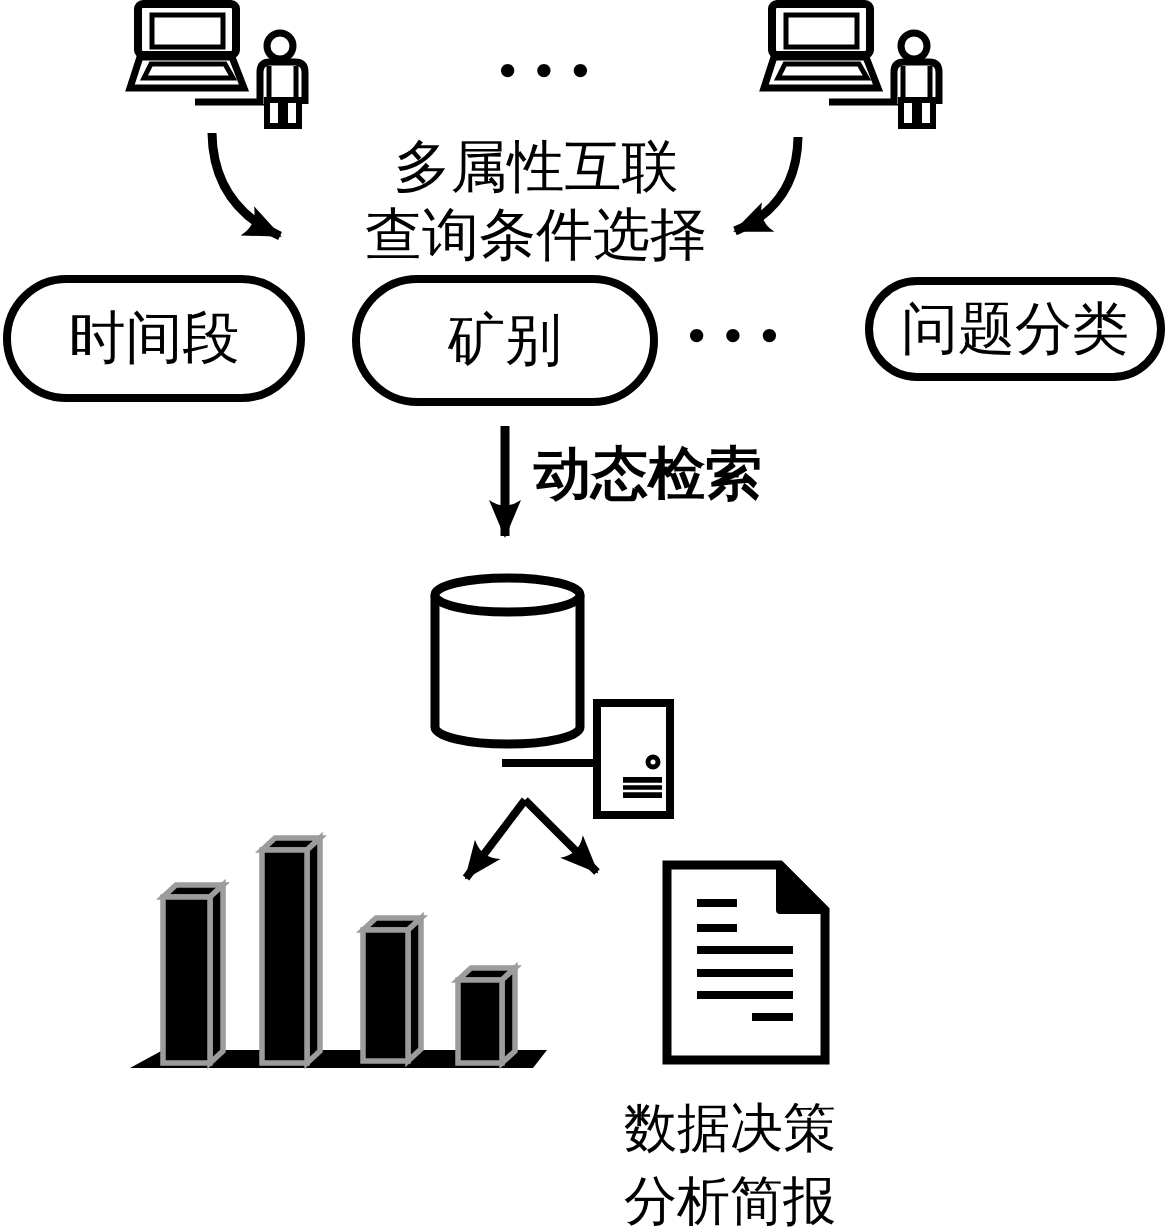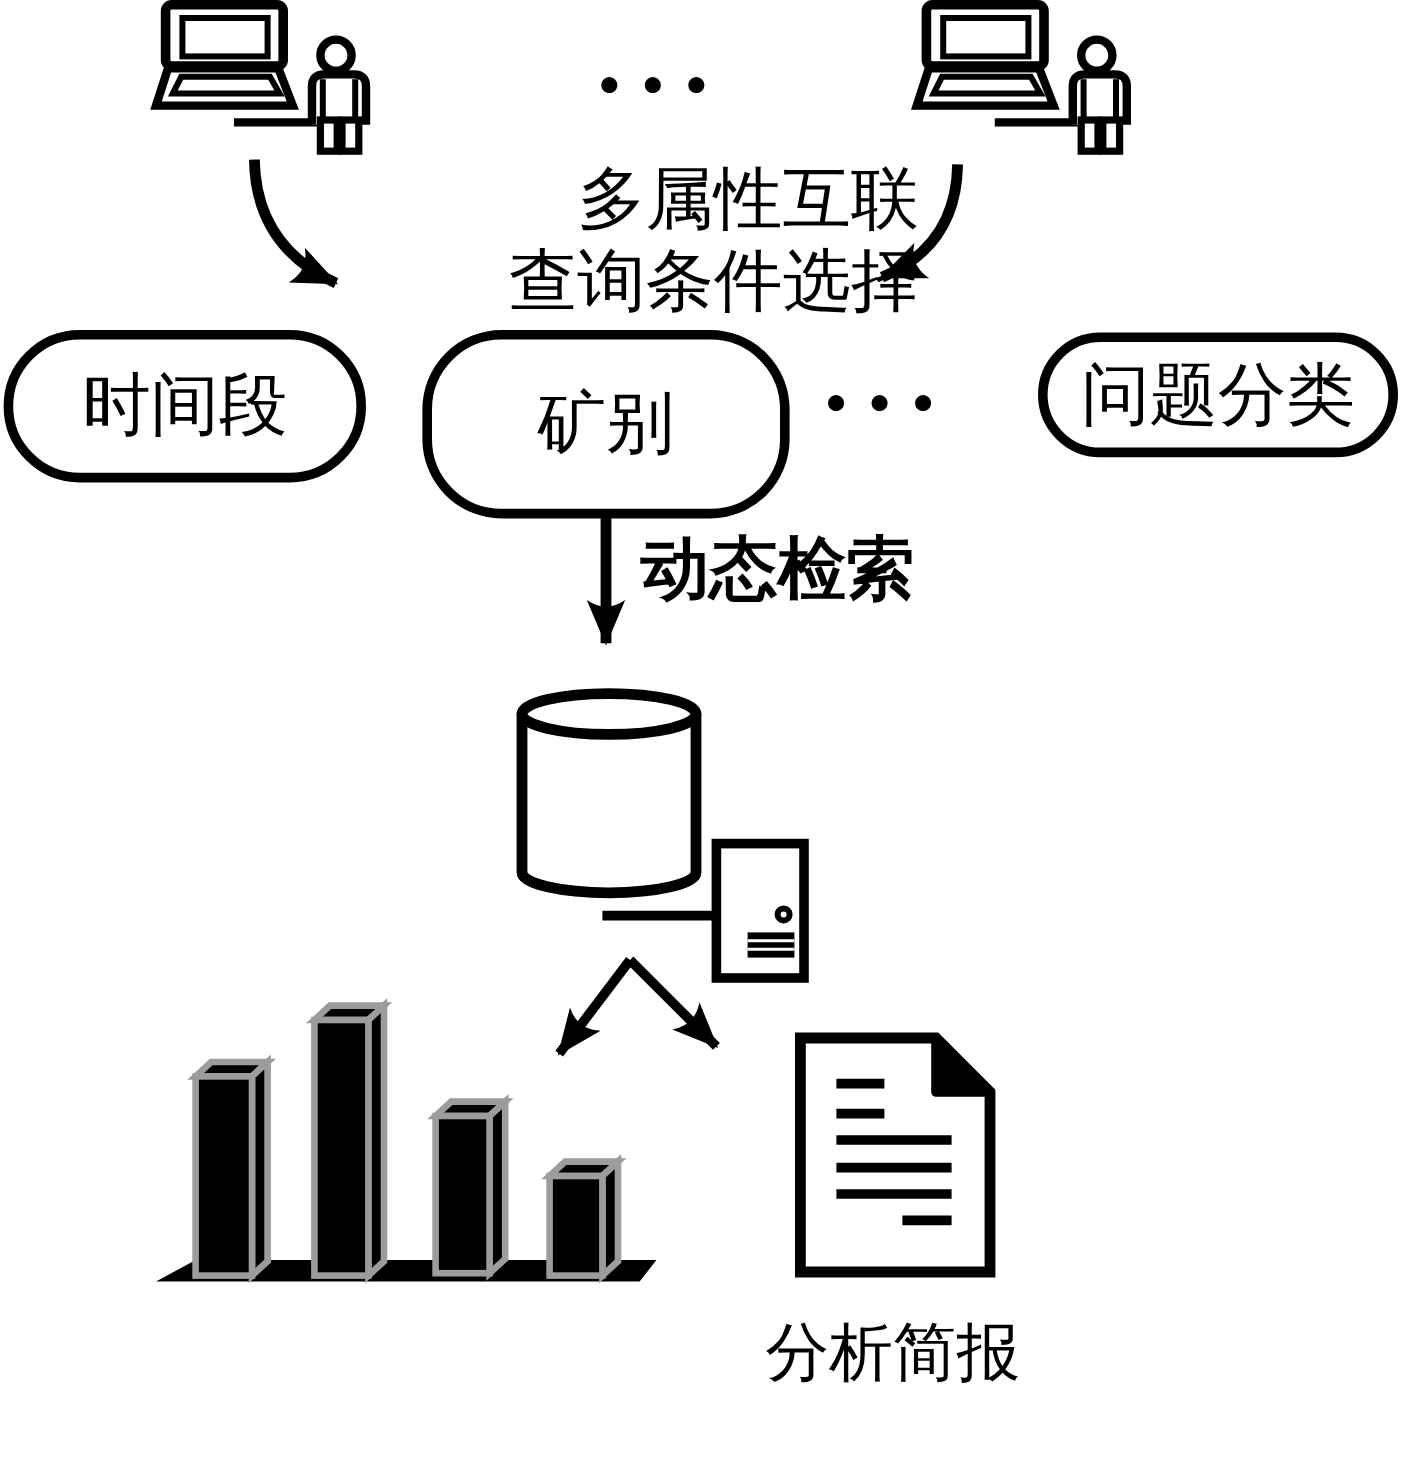--- a/index.html
+++ b/index.html
@@ -3,21 +3,21 @@
 <meta charset="utf-8">
 <style>
   * { margin:0; padding:0; box-sizing:border-box; }
   html,body { background:#fff; }
   #canvas {
     position:relative; width:1170px; height:1230px; background:#fff;
     font-family:"Liberation Serif","DejaVu Serif",serif; color:#000; overflow:hidden;
   }
   #art { position:absolute; left:0; top:0; width:1170px; height:1230px; }
   .txt { position:absolute; color:#000; white-space:nowrap; }
-  .center { text-align:right; }
+  .center { text-align:center; }
   .dots {
     position:absolute; font-family:"DejaVu Sans",sans-serif; font-weight:700;
     font-size:38px; letter-spacing:12px; text-align:center; color:#000;
   }
   .oval {
     position:absolute; border:8px solid #000; border-radius:66px; background:#fff;
     display:flex; align-items:center; justify-content:center;
     font-size:57px; color:#000000;
   }
   .query-text { left:306px; top:133px; width:460px; font-size:57px; line-height:68px; }
@@ -127,27 +127,28 @@
   <div class="dots" style="left:495px; top:48px; width:110px; line-height:48px;">•••</div>
 
   <div class="txt center query-text">
     <div>多属性互联</div>
     <div>查询条件选择</div>
   </div>
 
   <div class="oval" style="left:3px; top:275px; width:302px; height:127px;">
     <span>时间段</span>
   </div>
-  <div class="oval" style="left:352px; top:275px; width:306px; height:157px;">
+  <div class="oval" style="left:352px; top:275px; width:306px; height:131px;">
     <span>矿别</span>
   </div>
   <div class="dots" style="left:684px; top:313px; width:110px; line-height:48px;">•••</div>
   <div class="oval" style="left:865px; top:277px; width:300px; height:104px;">
     <span>问题分类</span>
   </div>
 
   <div class="txt retrieve-label">动态检索</div>
 
   <div class="txt center out-label-report">
+    <div>数据决策</div>
     <div>分析简报</div>
   </div>
 
 </div>
 
 </body></html>

